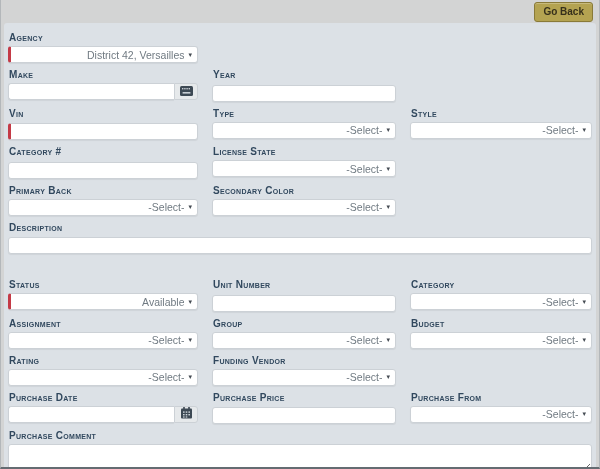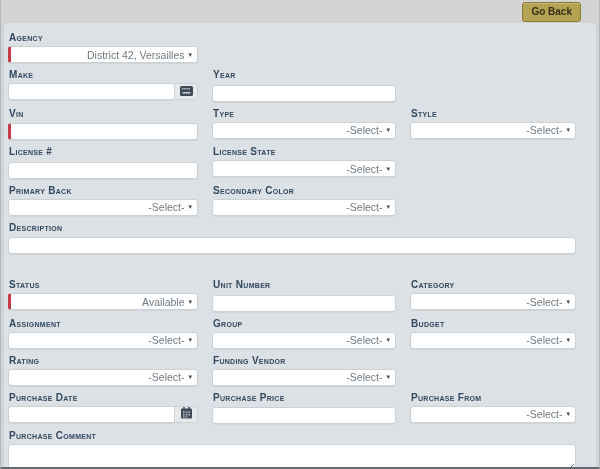--- a/index.html
+++ b/index.html
@@ -12,34 +12,34 @@
     width:600px; height:469px;
     border-left:1px solid #b3b7ba;
     border-right:1px solid #b3b7ba;
     border-bottom:2px solid #646c72;
     overflow:hidden;
   }
   
   .topbar {
     height:23px; background:#d3d4d4;
     display:flex; justify-content:flex-end; align-items:center;
-    padding-right:18px;
+    padding-right:6px;
   }
   .btn-goback {
     background:#b4a351; border:1px solid #897a38; color:#36301b;
     font-size:10px; font-weight:bold; line-height:1;
     padding:4px 8px 4px; border-radius:3px; cursor:pointer;
     box-shadow:inset 0 1px 0 rgba(255,255,255,.25);
     font-family:inherit;
   }
   
   .panel {
     margin:0 3px; height:446px;
     background:#dce1e6; border-radius:3px 3px 0 0;
-    padding:3px 20px 0 4px;
+    padding:3px 4px 0 4px;
   }
   .row {
     display:grid; grid-template-columns:190px 184px 1fr;
     column-gap:14px;
   }
   .full { grid-column:1 / -1; }
   .field { min-width:0; }
   .field label {
     display:block; font-size:10px; font-weight:bold;
     font-variant:small-caps; letter-spacing:.3px;
@@ -147,21 +147,21 @@
         <label>Style</label>
         <div class="select">
           <span class="val">-Select-</span>
           <span class="caret">▾</span>
         </div>
       </div>
     </div>
 
     <div class="row">
       <div class="field">
-        <label>License #</label>
+        <label>Category #</label>
         <input type="text" class="control" style="">
       </div>
       <div class="field">
         <label>License State</label>
         <div class="select">
           <span class="val">-Select-</span>
           <span class="caret">▾</span>
         </div>
       </div>
       <div></div>

